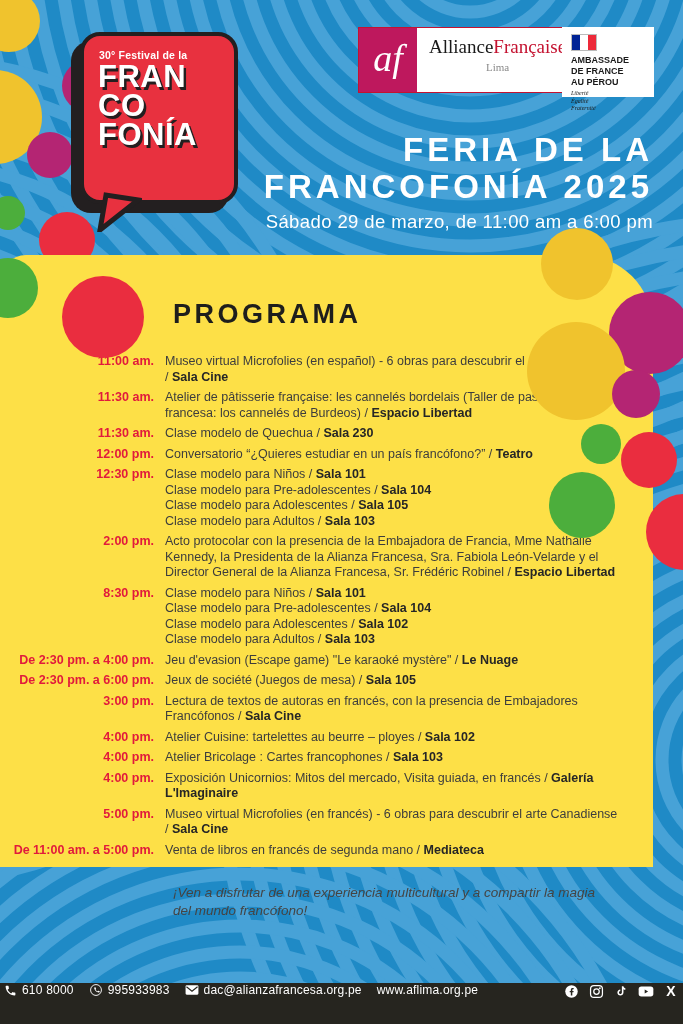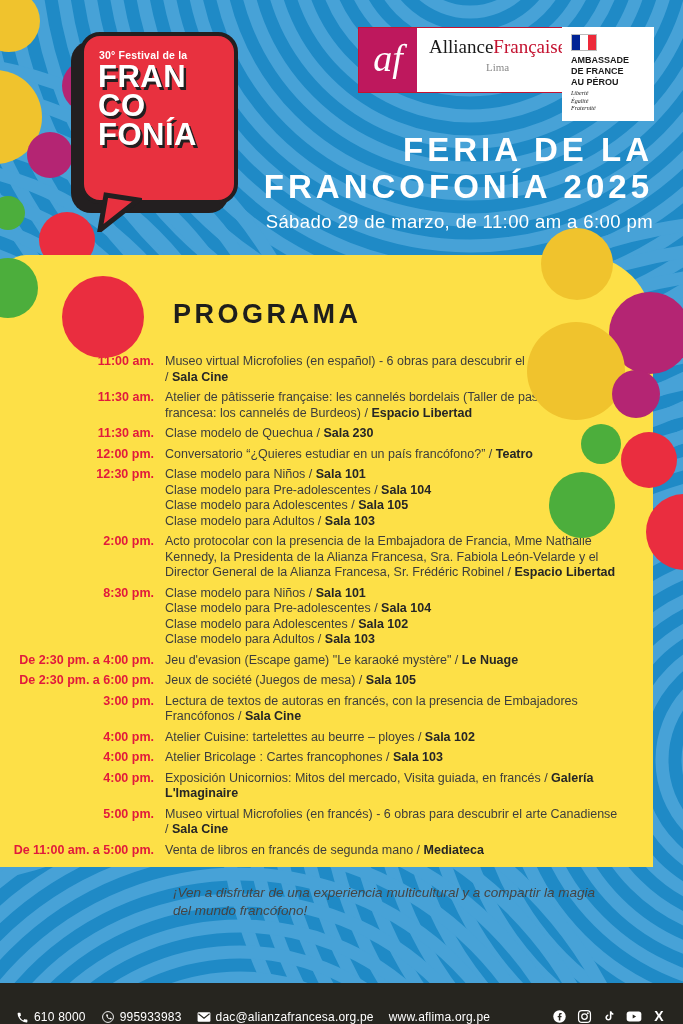--- a/index.html
+++ b/index.html
@@ -27,21 +27,21 @@
     position:absolute;z-index:3;left:358px;top:27px;height:64px;display:flex;
     border:1px solid #c41230;background:#fff;
   }
   .af-red{width:58px;background:#be185d;color:#fff;display:flex;align-items:center;justify-content:center;
     font-family:"Liberation Serif",serif;font-style:italic;font-size:38px;padding-bottom:4px;}
   .af-text{padding:8px 12px 4px;text-align:center;}
   .af-name{font-family:"Liberation Serif",serif;font-size:19px;color:#1a1a1a;white-space:nowrap;}
   .af-name .fr{color:#c41230;}
   .af-city{font-family:"Liberation Serif",serif;font-size:11px;color:#8a8a8a;margin-top:3px;}
   .logo-emb{
-    position:absolute;z-index:3;left:562px;top:27px;width:92px;height:94px;background:#fff;
+    position:absolute;z-index:3;left:562px;top:27px;width:92px;height:70px;background:#fff;
     padding:7px 7px 0 9px;box-sizing:border-box;
   }
   .emb-flag{width:24px;height:15px;display:flex;border:1px solid #bbb;margin-bottom:4px;}
   .emb-flag i{flex:1;}
   .emb-name{font-size:9px;font-weight:700;color:#1a1a1a;line-height:1.2;}
   .emb-motto{margin-top:3px;font-family:"Liberation Serif",serif;font-style:italic;font-size:6px;color:#1a1a1a;line-height:1.25;}
 
   .title-block{position:absolute;z-index:3;right:30px;top:131px;text-align:right;color:#fff;}
   .title-l1,.title-l2{font-size:33px;font-weight:800;letter-spacing:4px;line-height:1.13;}
   .subtitle{font-size:18.5px;font-weight:400;letter-spacing:.4px;margin-top:5px;}
@@ -57,21 +57,21 @@
   .row{display:flex;margin-bottom:5px;}
   .row .time{width:165px;flex:0 0 165px;text-align:right;padding-right:11px;box-sizing:border-box;
     color:#e11a3c;font-weight:700;font-size:12.5px;line-height:15.5px;}
   .row .desc{width:456px;color:#3d3d3d;font-size:12.5px;line-height:15.5px;}
   .row .desc .b{font-weight:700;color:#262626;}
   .closing{margin:26px 40px 0 173px;font-style:italic;font-size:13.5px;line-height:1.35;color:#444;}
 
   
   .footer{
     position:absolute;z-index:7;left:0;bottom:0;width:683px;height:41px;background:#26251f;
-    display:flex;align-items:flex-end;padding:0 16px;box-sizing:border-box;color:#fff;
+    display:flex;align-items:flex-start;padding:0 4px;box-sizing:border-box;color:#fff;
   }
   .f-item{display:flex;align-items:center;gap:5px;margin-right:15px;font-size:12px;letter-spacing:.2px;}
   .f-item svg{display:block;}
   .socials{margin-left:auto;display:flex;align-items:center;gap:9px;}
   .socials .s{display:flex;align-items:center;justify-content:center;width:16px;height:16px;}
   .x-glyph{color:#fff;font-weight:700;font-size:14px;font-family:"Liberation Sans",sans-serif;}
 </style>
 </head>
 <body>
 

